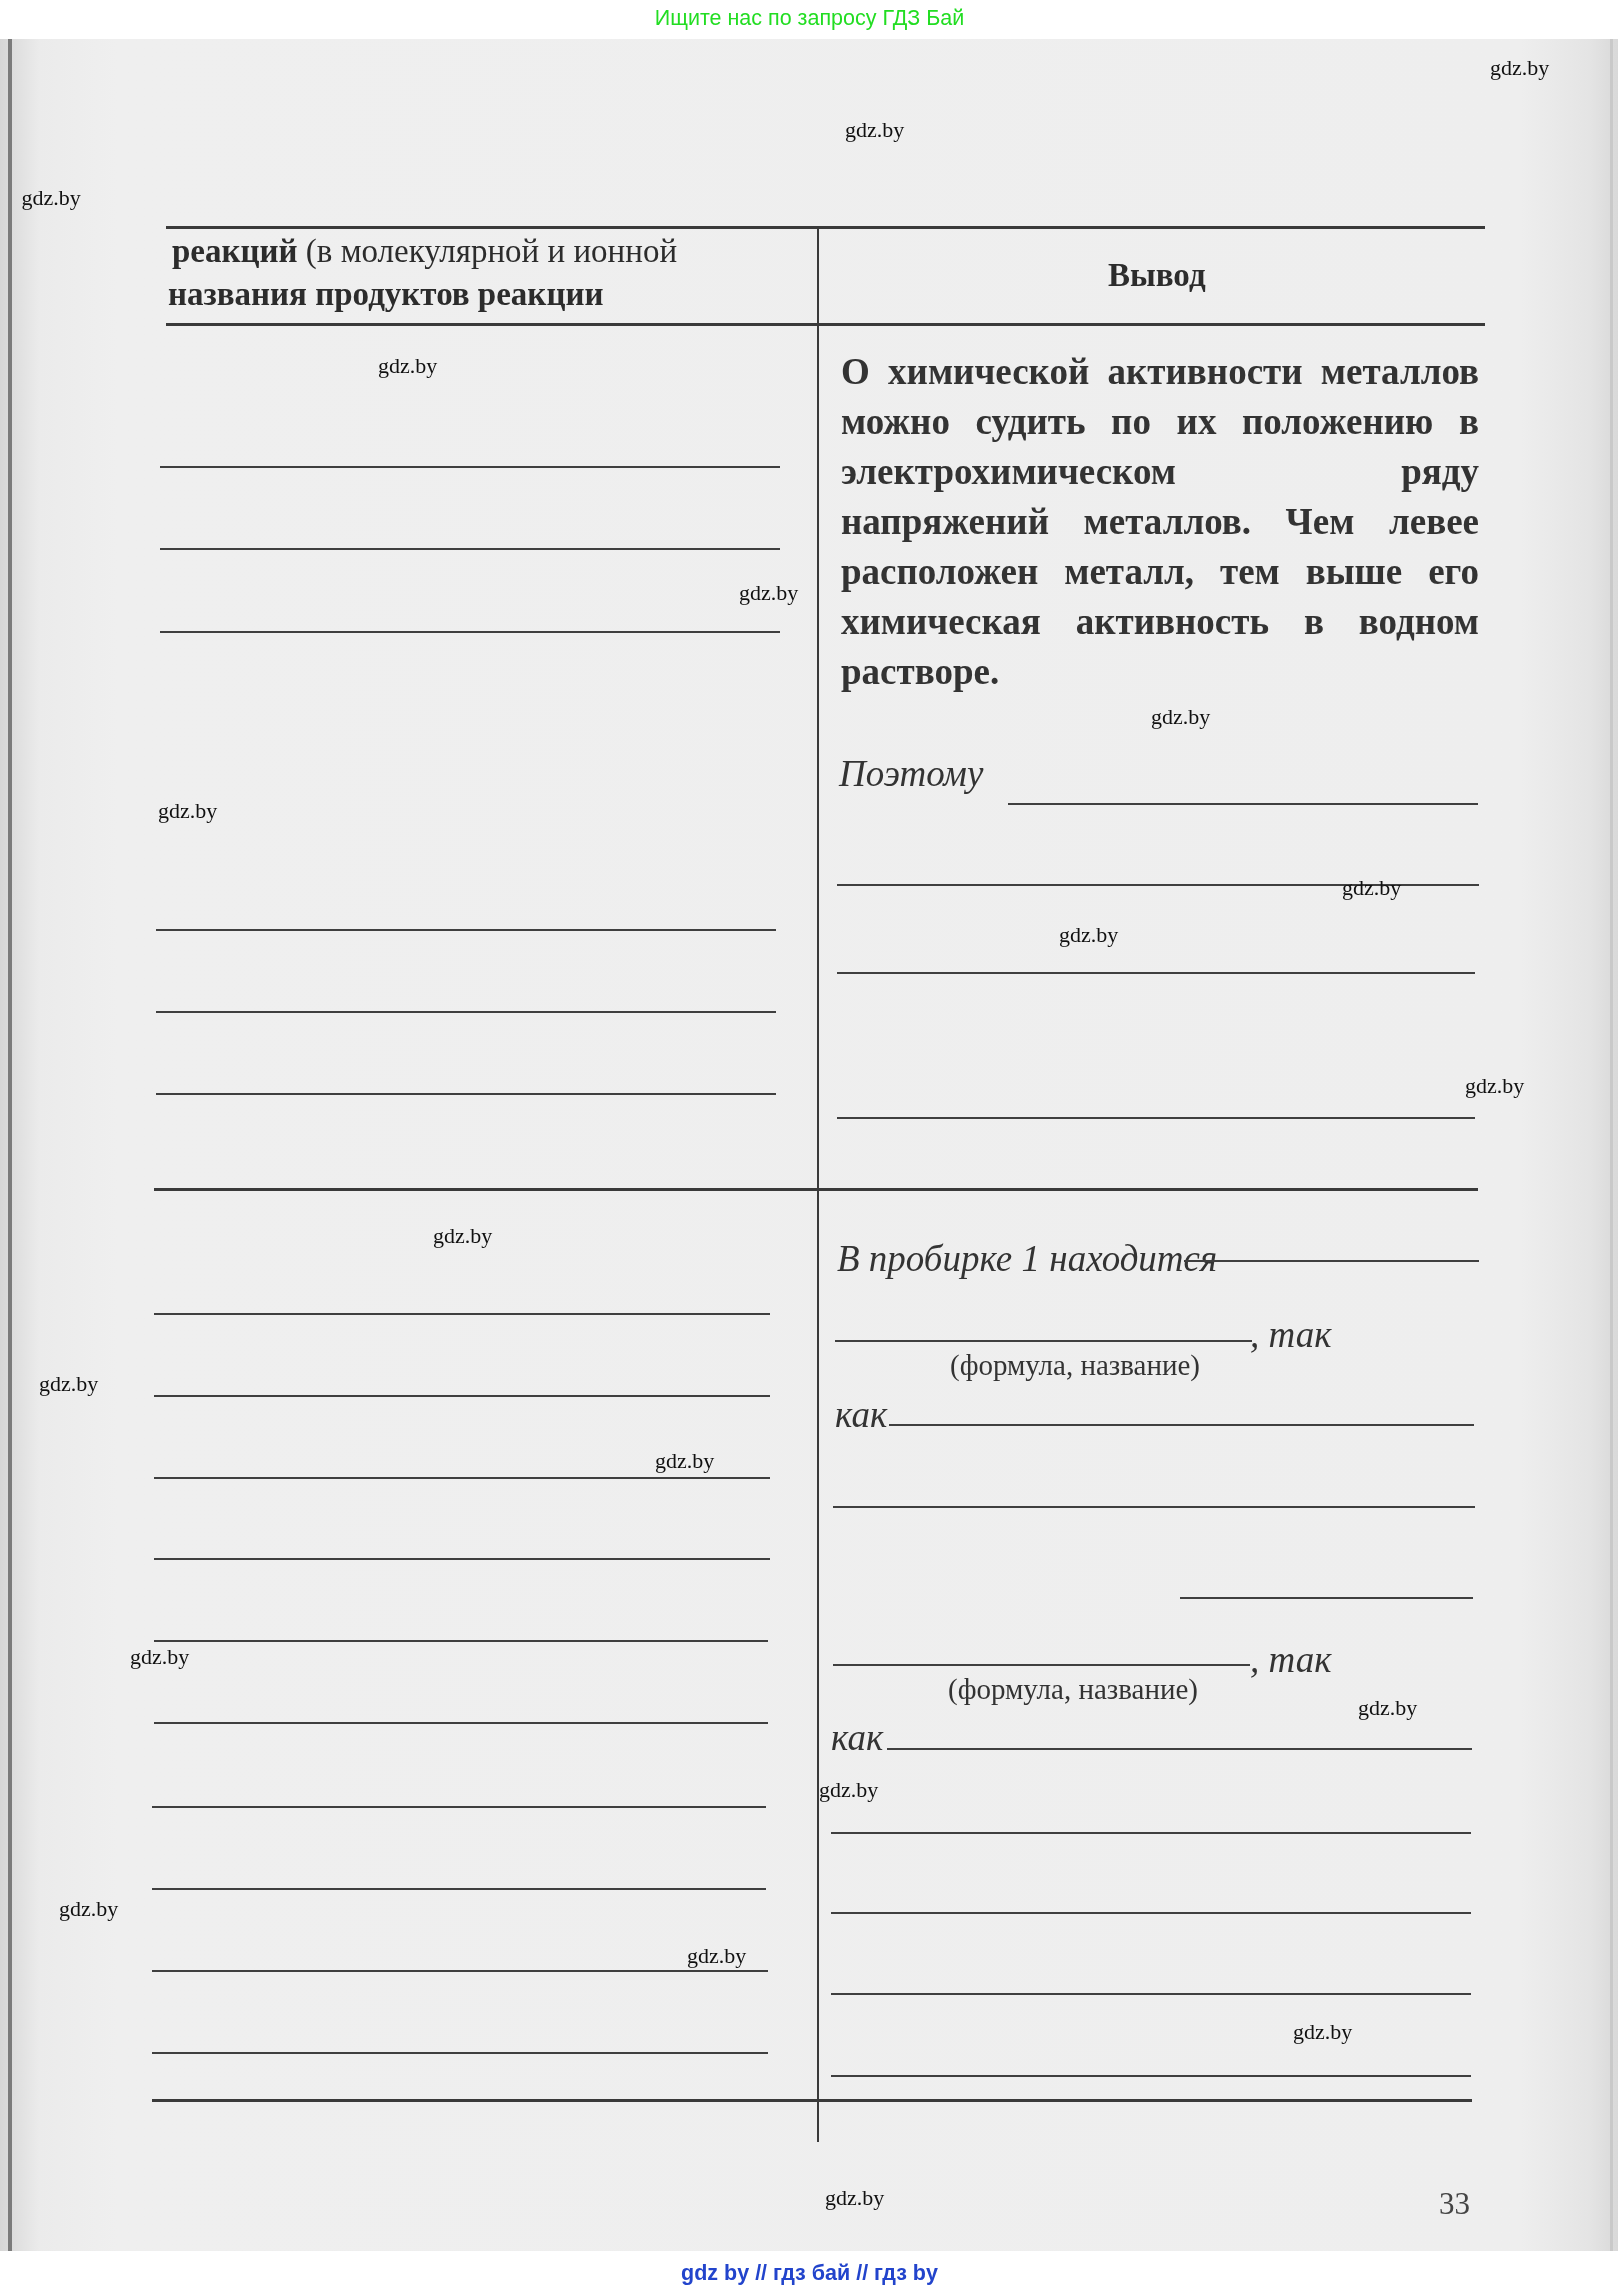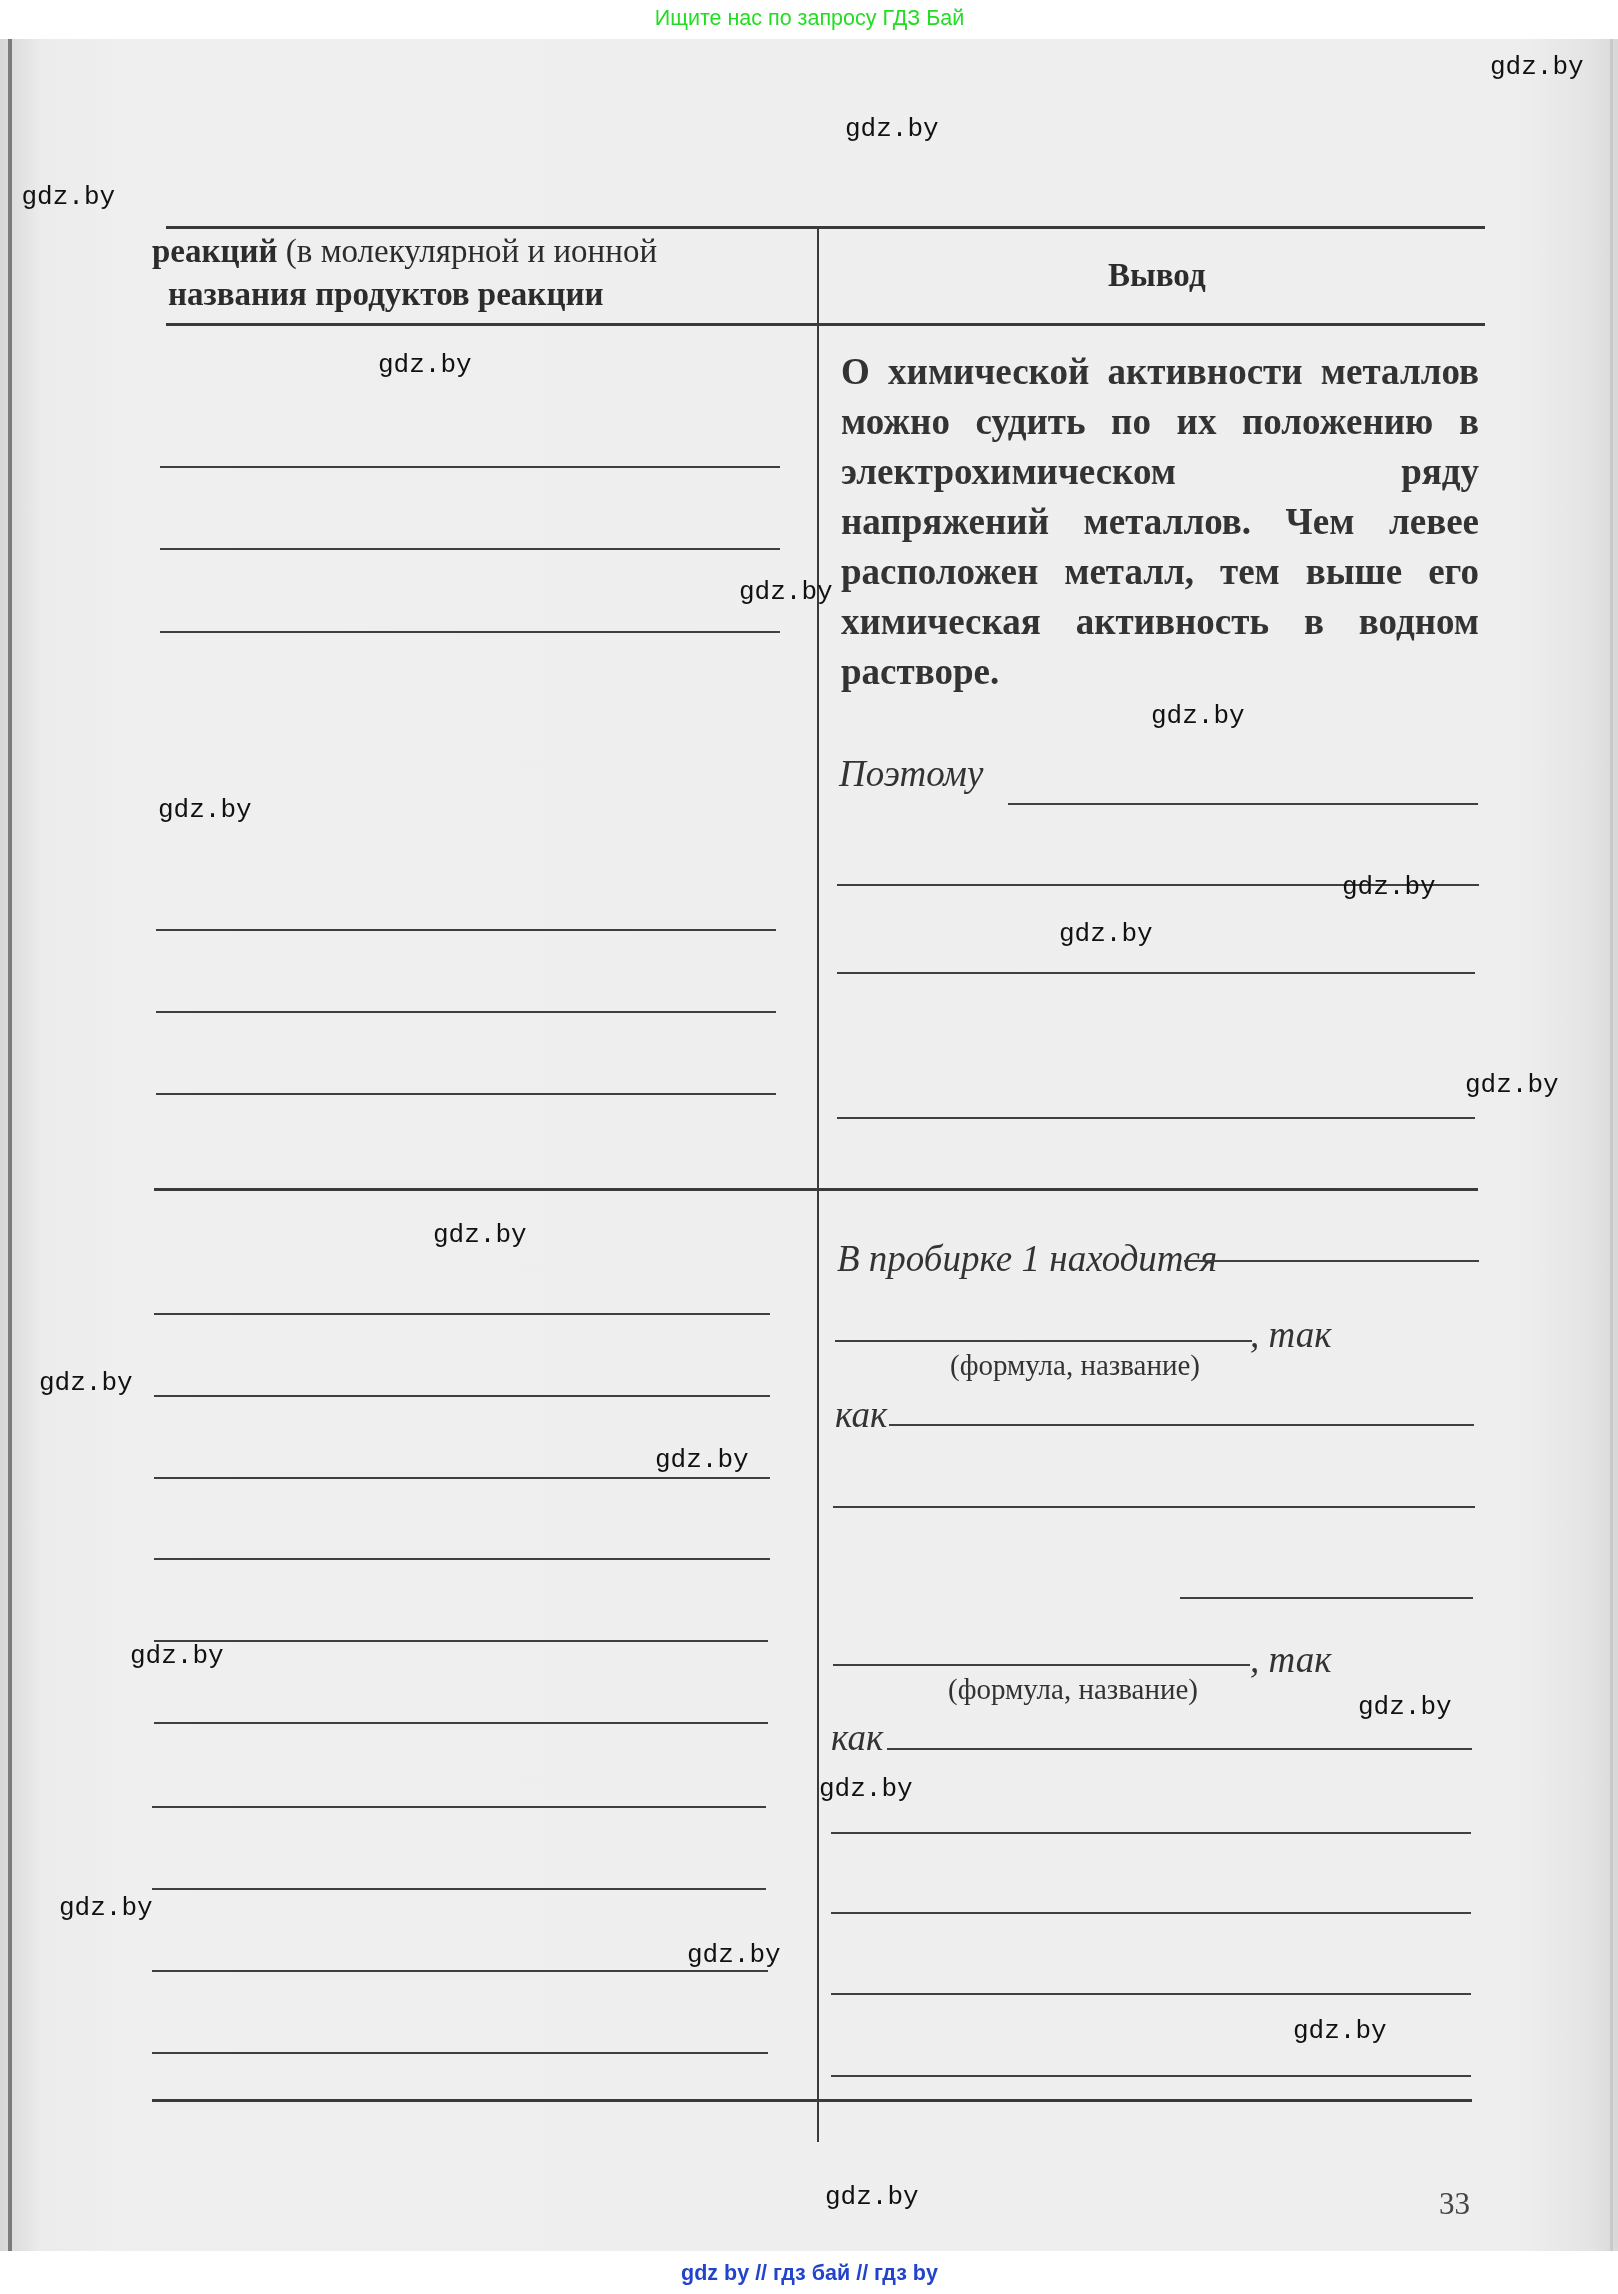--- a/index.html
+++ b/index.html
@@ -46,38 +46,38 @@
   .label {
     position: absolute; font-size: 37px; color: #333; white-space: nowrap; line-height: 43px; font-style: italic;
   }
   .caption {
     position: absolute; font-size: 29px; color: #333; white-space: nowrap; line-height: 35px;
   }
   .pagenum {
     position: absolute; font-size: 31px; color: #444; line-height: 35px;
   }
   .wm {
-    position: absolute; font-family: Liberation Mono, monospace; font-size: 26px; color: #111;
+    position: absolute; font-family: Liberation Serif, serif; font-size: 22px; color: #111;
     white-space: nowrap; line-height: 29px;
   }
   .blank { position: absolute; height: 2px; background: #3f3f3f; }
 </style>
 </head>
 <body>
 
 <div class="topbar">
   <span>Ищите нас по запросу ГДЗ Бай</span>
 </div>
 
 <div class="page">
   <div class="spine"></div>
   <div class="spine-r"></div>
 
   <div class="hline" style="left:166px; top:187px; width:1319px;"></div>
-  <div class="hdr-text" style="left:152px; top:191px;">
+  <div class="hdr-text" style="left:172px; top:191px;">
     <span class="bold">реакций</span><span> (в молекулярной и ионной</span>
   </div>
   <div class="hdr-text bold" style="left:168px; top:234px;">названия продуктов реакции</div>
   <div class="hdr-text bold" style="left:1108px; top:215px;">Вывод</div>
   <div class="hline" style="left:166px; top:284px; width:1319px;"></div>
 
   <div class="vline" style="left:817px; top:187px; height:1916px;"></div>
 
   <div class="body-text" style="left:841px; top:308px; width:638px;font-weight:bold;">О химической активности метал­лов можно судить по их положе­нию в электрохимическом ряду напряжений металлов. Чем левее расположен металл, тем выше его химическая активность в вод­ном растворе.</div>
   <div class="label" style="left:839px; top:713px;">Поэтому</div>

